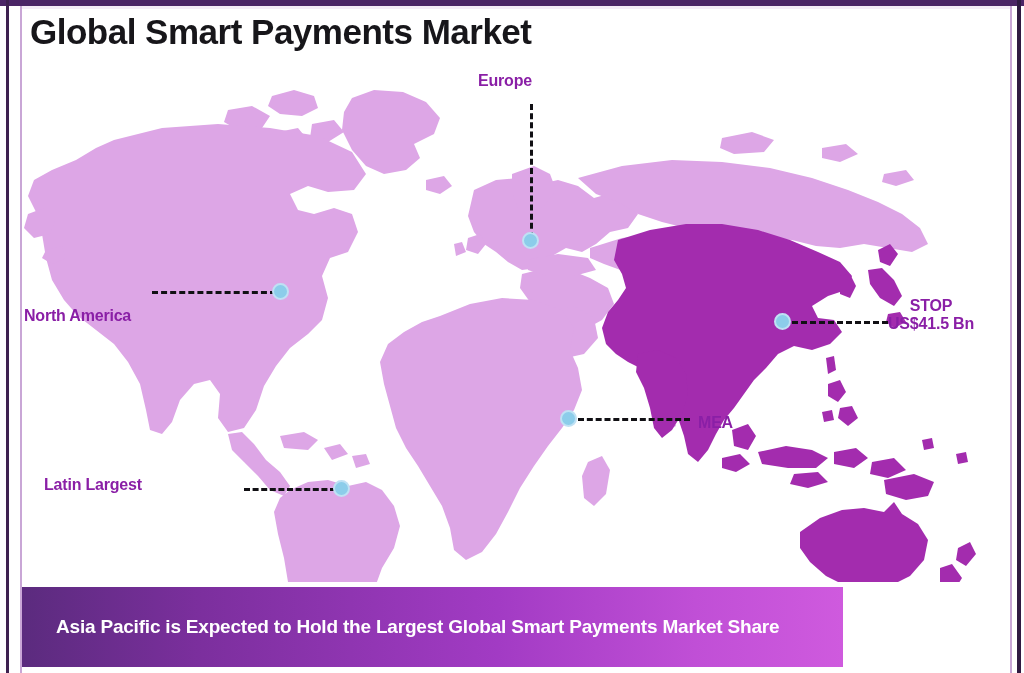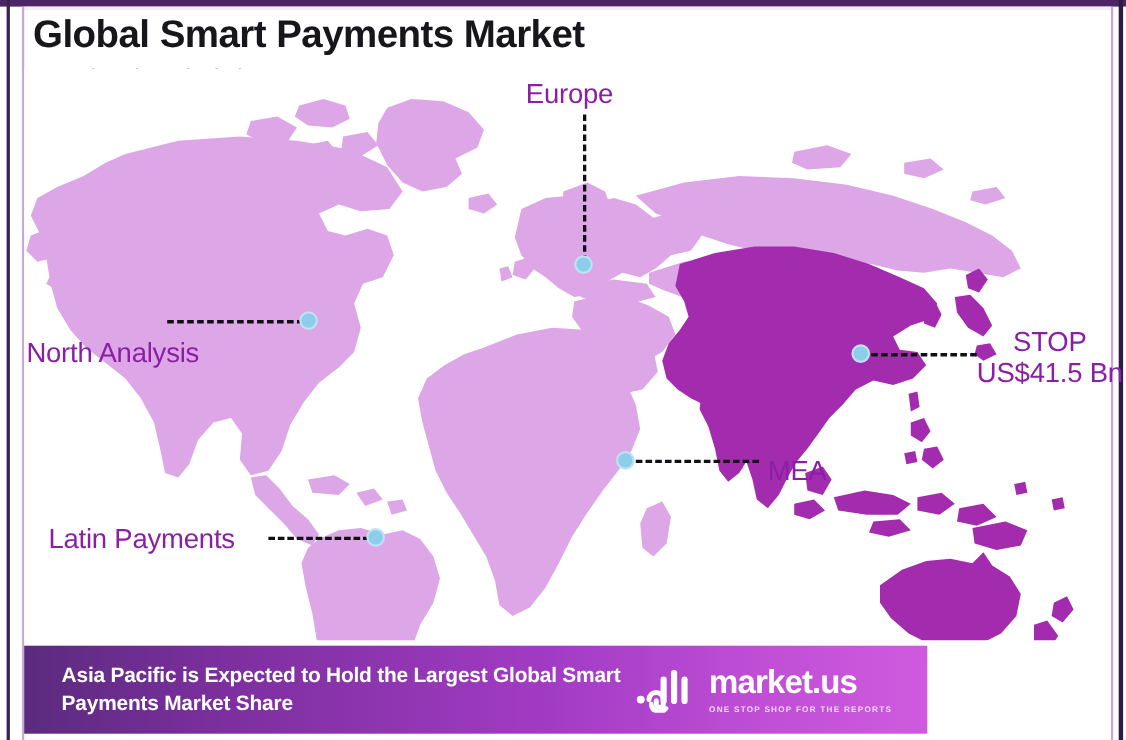--- a/index.html
+++ b/index.html
@@ -108,22 +108,22 @@
     border-top: 3px dashed #111014;
   }
   .leader-v {
     position: absolute;
     width: 0;
     border-left: 3px dashed #111014;
   }
   .region-label {
     position: absolute;
     color: #8a1fa6;
-    font-weight: normal;
-    font-size: 25px;
+    font-weight: bold;
+    font-size: 16px;
     line-height: 1.15;
     letter-spacing: -0.2px;
     white-space: nowrap;
   }
   .region-label.two-line { line-height: 1.12; }
 
   
   .banner {
     position: absolute;
     left: 22px;
@@ -313,50 +313,36 @@
              M934 392 L944 390 L946 400 L936 402 Z"></path>
       </g>
     </svg>
 
     <div class="leader-v" style="left:508px; top:42px; height:134px;"></div>
     <div class="dot" style="left:500px; top:170px;"></div>
     <div class="region-label" style="left:456px; top:10px;">Europe</div>
 
     <div class="leader-h" style="left:130px; top:229px; width:124px;"></div>
     <div class="dot" style="left:250px; top:221px;"></div>
-    <div class="region-label" style="left:2px; top:245px;">North Analysis</div>
+    <div class="region-label" style="left:2px; top:245px;">North America</div>
 
     <div class="leader-h" style="left:222px; top:426px; width:92px;"></div>
     <div class="dot" style="left:311px; top:418px;"></div>
-    <div class="region-label" style="left:22px; top:414px;">Latin Payments</div>
+    <div class="region-label" style="left:22px; top:414px;">Latin Largest</div>
 
     <div class="leader-h" style="left:556px; top:356px; width:112px;"></div>
     <div class="dot" style="left:538px; top:348px;"></div>
     <div class="region-label" style="left:676px; top:352px;">MEA</div>
 
     <div class="leader-h" style="left:770px; top:259px; width:96px;"></div>
     <div class="dot" style="left:752px; top:251px;"></div>
     <div class="region-label two-line" style="left:866px; top:235px;">
       <div style="text-align:center;">STOP</div>
       <div>US$41.5 Bn</div>
     </div>
   </div>
 
   <div class="banner">
     <div class="banner-text">Asia Pacific is Expected to Hold the Largest Global Smart Payments Market Share</div>
 
-    <div class="logo">
-      <svg class="logo-mark" viewBox="0 0 58 42" xmlns="http://www.w3.org/2000/svg">
-        <circle cx="4.5" cy="30" r="3.6" fill="#ffffff"></circle>
-        <path d="M12 30 a6.5 6.5 0 0 1 13 0 v4 a3.2 3.2 0 0 1 -6.4 0 v-3" fill="none" stroke="#ffffff" stroke-width="4.6" stroke-linecap="round"></path>
-        <rect x="22.5" y="9" width="5.6" height="25" rx="2.8" fill="#ffffff"></rect>
-        <rect x="32" y="3" width="5.6" height="31" rx="2.8" fill="#ffffff"></rect>
-        <rect x="41.5" y="9" width="5.6" height="25" rx="2.8" fill="#ffffff"></rect>
-        <path d="M14 34 a7.5 7.5 0 0 0 13.5 4" fill="none" stroke="#ffffff" stroke-width="4.2" stroke-linecap="round"></path>
-      </svg>
-      <div class="logo-text-wrap">
-        <div class="logo-word">market.us</div>
-        <div class="logo-tag">ONE STOP SHOP FOR THE REPORTS</div>
-      </div>
-    </div>
   </div>
 
 </div>
 
 </body></html>

